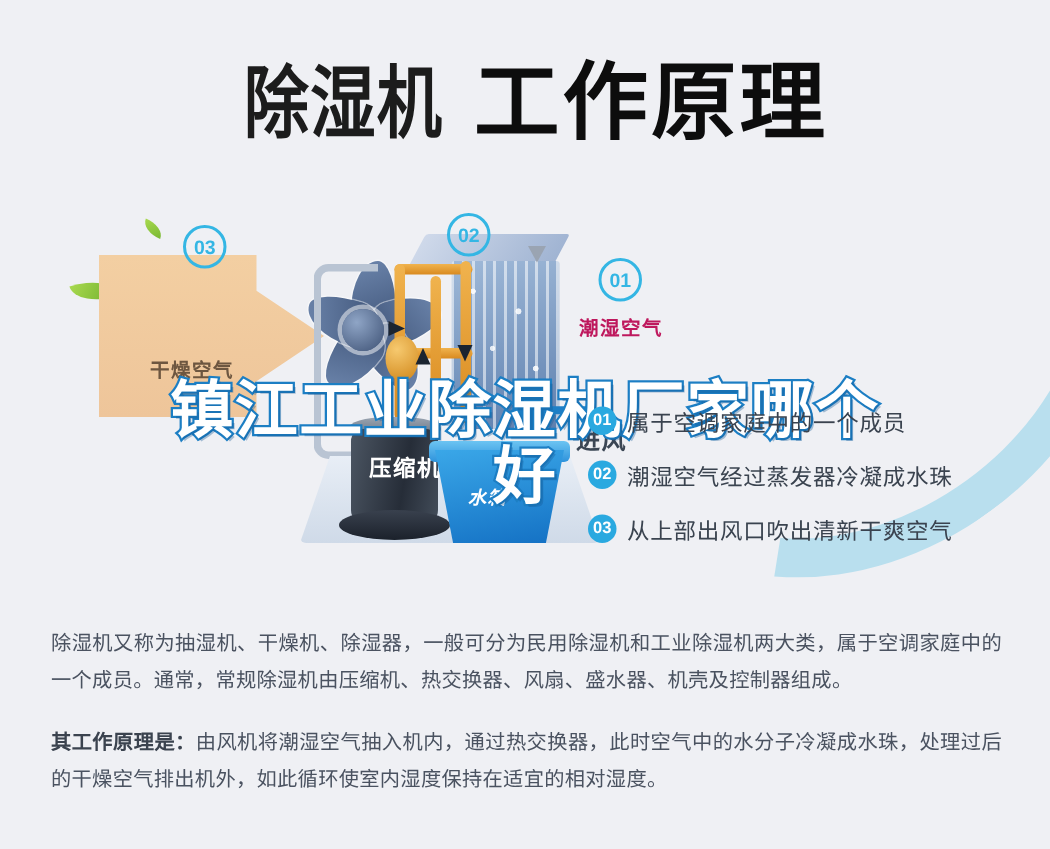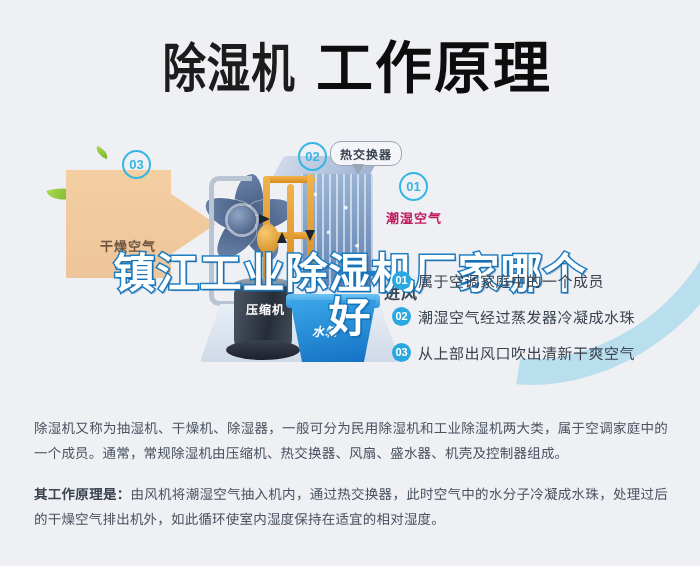--- a/index.html
+++ b/index.html
@@ -178,21 +178,21 @@
     border-radius:8px 8px 10px 10px;
   }
   .comp-top{
     position:absolute;left:232px;top:170px;width:62px;height:16px;
     background:linear-gradient(180deg,#8e99a6,#5b6personally);
     background:linear-gradient(180deg,#9aa5b2,#5d6775);
     border-radius:50%/60%;
   }
   .comp-label{
     position:absolute;left:246px;top:192px;
-    font-size:12px;color:#ffffff;font-weight:700;letter-spacing:1px;
+    font-size:15px;color:#ffffff;font-weight:700;letter-spacing:1px;
   }
   .comp-ring{
     position:absolute;left:226px;top:232px;width:74px;height:20px;border-radius:50%;
     background:linear-gradient(180deg,#39414e,#1b212b);
   }
 
   
   .tank{
     position:absolute;left:290px;top:192px;width:86px;height:62px;
     background:linear-gradient(170deg,#3aa7e8,#1471c4);
@@ -282,21 +282,20 @@
         <div class="pipe v2"></div>
         <div class="pipe v3"></div>
         <div class="pipe blob"></div>
         <div class="arrow-k arr-r"></div>
         <div class="arrow-k arr-u"></div>
         <div class="arrow-k arr-d"></div>
       </div>
     </div>
 
     <div class="badge02">02</div>
-    <div class="callout">热交换器</div>
     <div class="callout-tail"></div>
 
     <div class="arc"></div>
     <div class="badge01">01</div>
     <div class="humid-label">潮湿空气</div>
     <div class="intake-arrow"></div>
     <div class="intake-label">进风</div>
 
     <div class="base-plate"></div>
     <div class="comp-top"></div>

